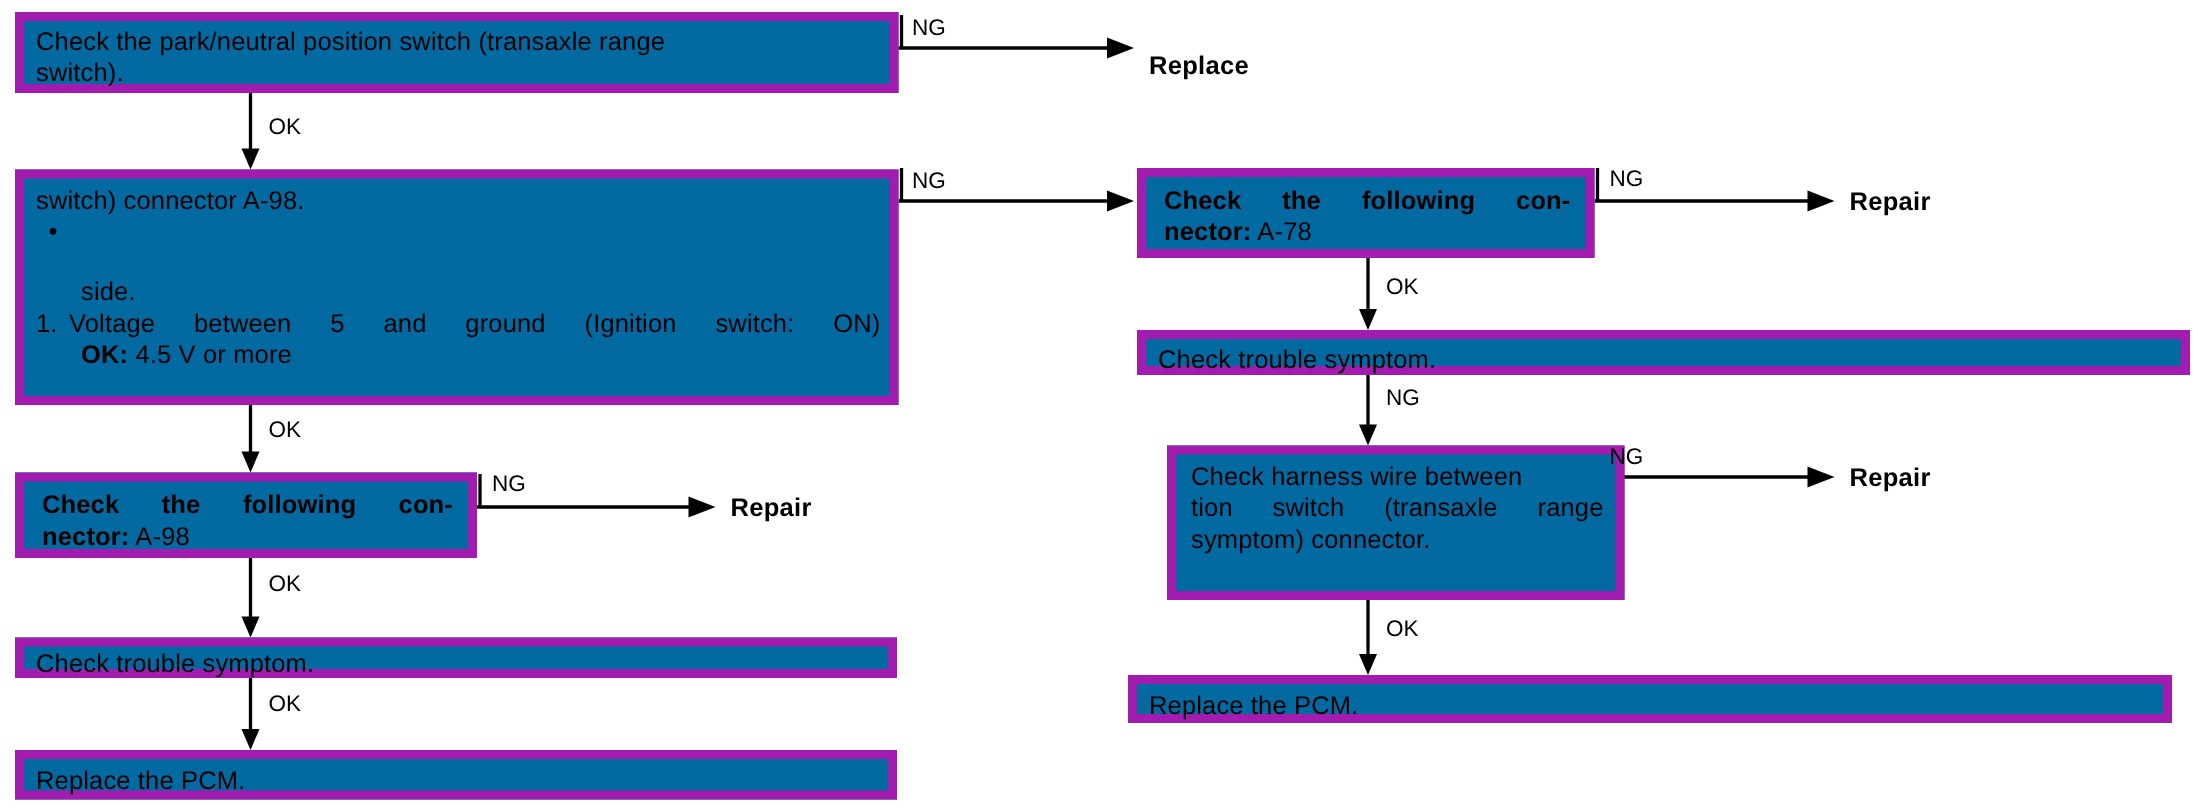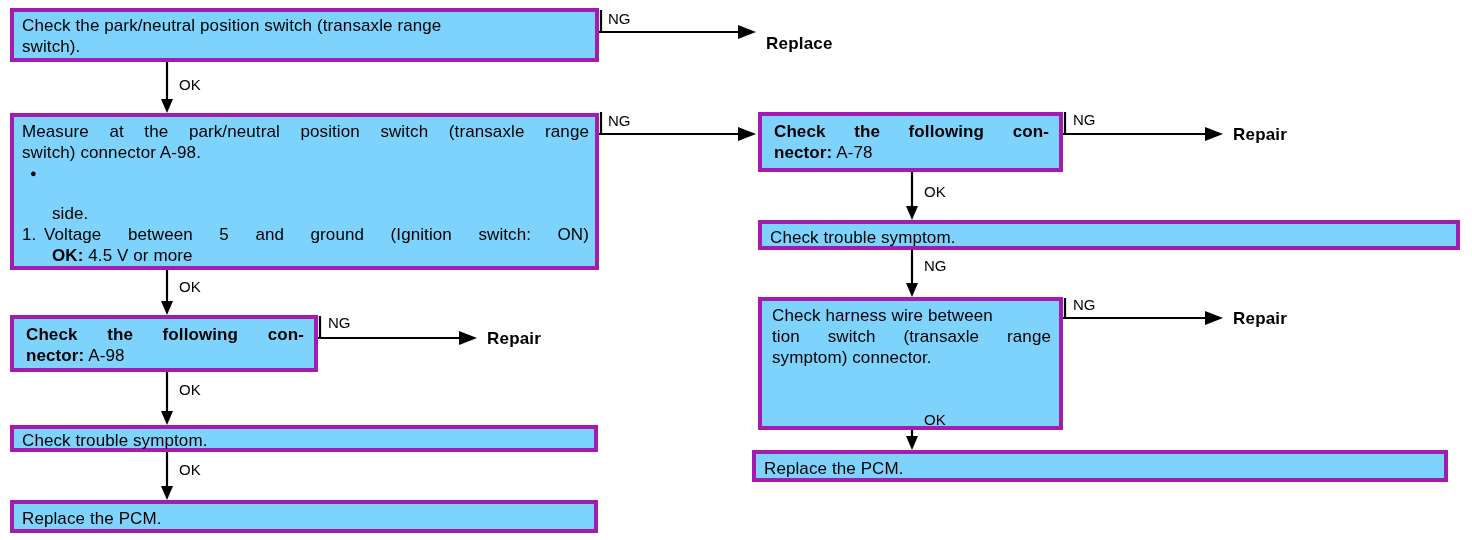--- a/index.html
+++ b/index.html
@@ -1,20 +1,20 @@
 <!DOCTYPE html>
 <html><head>
 <meta charset="utf-8">
 <title>Diagnostic Flowchart</title>
 <style>
   html,body{margin:0;padding:0;background:#ffffff;}
   body{width:1472px;height:540px;position:relative;overflow:hidden;
        font-family:"Liberation Sans","DejaVu Sans",sans-serif;color:#000;}
   #chart{position:absolute;left:0;top:0;width:1472px;height:540px;}
-  .box{position:absolute;box-sizing:border-box;border:4px solid #a21caf;background:#7dd3fc;}
+  .box{position:absolute;box-sizing:border-box;border:6px solid #a21caf;background:#0369a1;}
   .box .txt{position:absolute;left:8px;right:6px;top:3px;font-size:17px;line-height:21px;
             letter-spacing:0.1px;}
   .lbl{position:absolute;font-size:15px;line-height:18px;white-space:nowrap;}
   .term{position:absolute;font-size:17px;font-weight:bold;white-space:nowrap;letter-spacing:0.2px;}
   .bold{font-weight:bold;}
   .just{text-align:justify;text-align-last:justify;}
   .bullet-row{display:block;position:relative;padding-left:30px;}
   .bullet-dot{position:absolute;left:8px;top:0;}
   .num-row{display:block;position:relative;padding-left:22px;}
   .num-lead{position:absolute;left:0;top:0;}
@@ -77,21 +77,20 @@
       <span>switch).</span>
     </div>
   </div>
 
   <div class="lbl" style="left:608px;top:10px;">NG</div>
   <div class="term" style="left:766px;top:34px;">Replace</div>
   <div class="lbl" style="left:179px;top:76px;">OK</div>
 
   <div class="box" style="left:10px;top:113px;width:589px;height:157px;">
     <div class="txt" style="top:4px;">
-      <span class="just" style="display:block;">Measure at the park/neutral position switch (transaxle range</span>
       <span style="display:block;">switch) connector A-98.</span>
       <span class="bullet-row">
         <span class="bullet-dot" style="font-size:11px;">●</span>
       </span>
       <span style="display:block;padding-left:30px;margin-top:40px;">side.</span>
       <span class="num-row">
         <span class="num-lead">1.</span>
         <span class="just" style="display:block;">Voltage between 5 and ground (Ignition switch: ON)</span>
       </span>
       <span style="display:block;padding-left:30px;">
@@ -141,21 +140,21 @@
   <div class="lbl" style="left:1073px;top:111px;">NG</div>
   <div class="term" style="left:1233px;top:125px;">Repair</div>
   <div class="lbl" style="left:924px;top:183px;">OK</div>
 
   <div class="box" style="left:758px;top:220px;width:702px;height:30px;">
     <div class="txt" style="top:3px;">Check trouble symptom.</div>
   </div>
 
   <div class="lbl" style="left:924px;top:257px;">NG</div>
 
-  <div class="box" style="left:758px;top:297px;width:305px;height:133px;">
+  <div class="box" style="left:778px;top:297px;width:305px;height:103px;">
     <div class="txt" style="top:4px;left:10px;right:8px;">
       <span style="display:block;">Check harness wire between</span>
       <span class="just" style="display:block;">tion switch (transaxle range</span>
       <span style="display:block;">symptom) connector.</span>
     </div>
   </div>
 
   <div class="lbl" style="left:1073px;top:296px;">NG</div>
   <div class="term" style="left:1233px;top:309px;">Repair</div>
   <div class="lbl" style="left:924px;top:411px;">OK</div>

